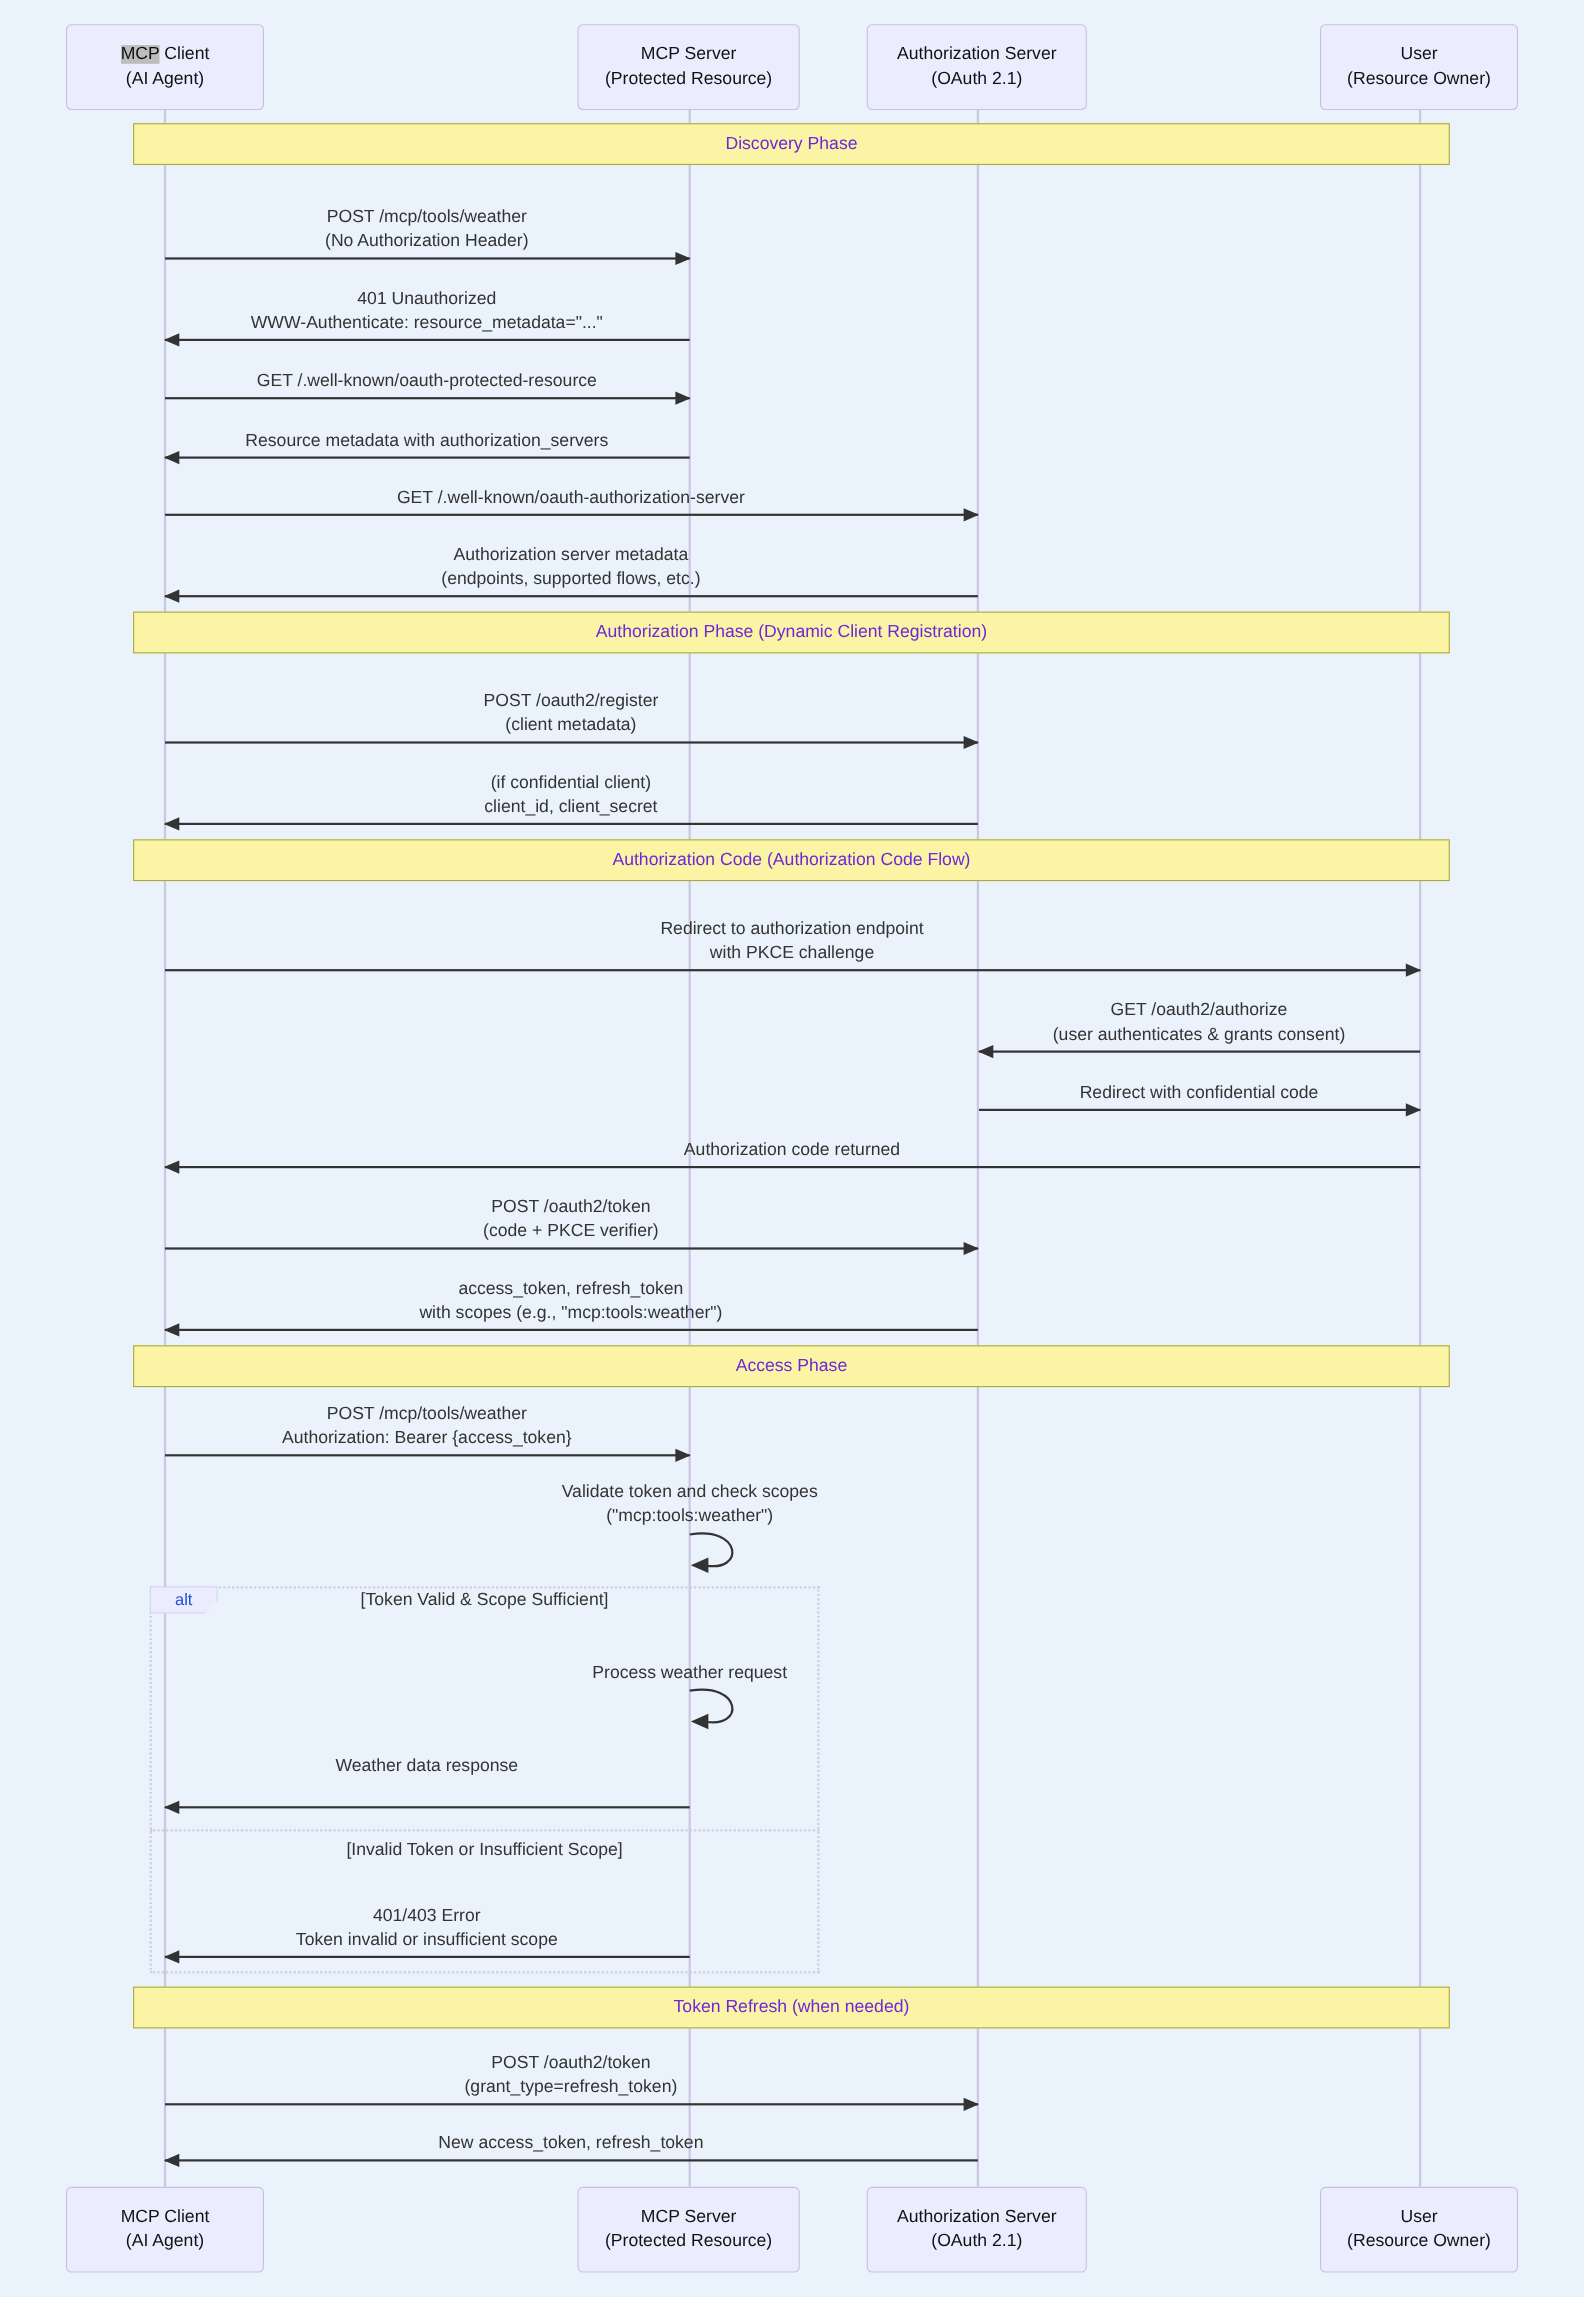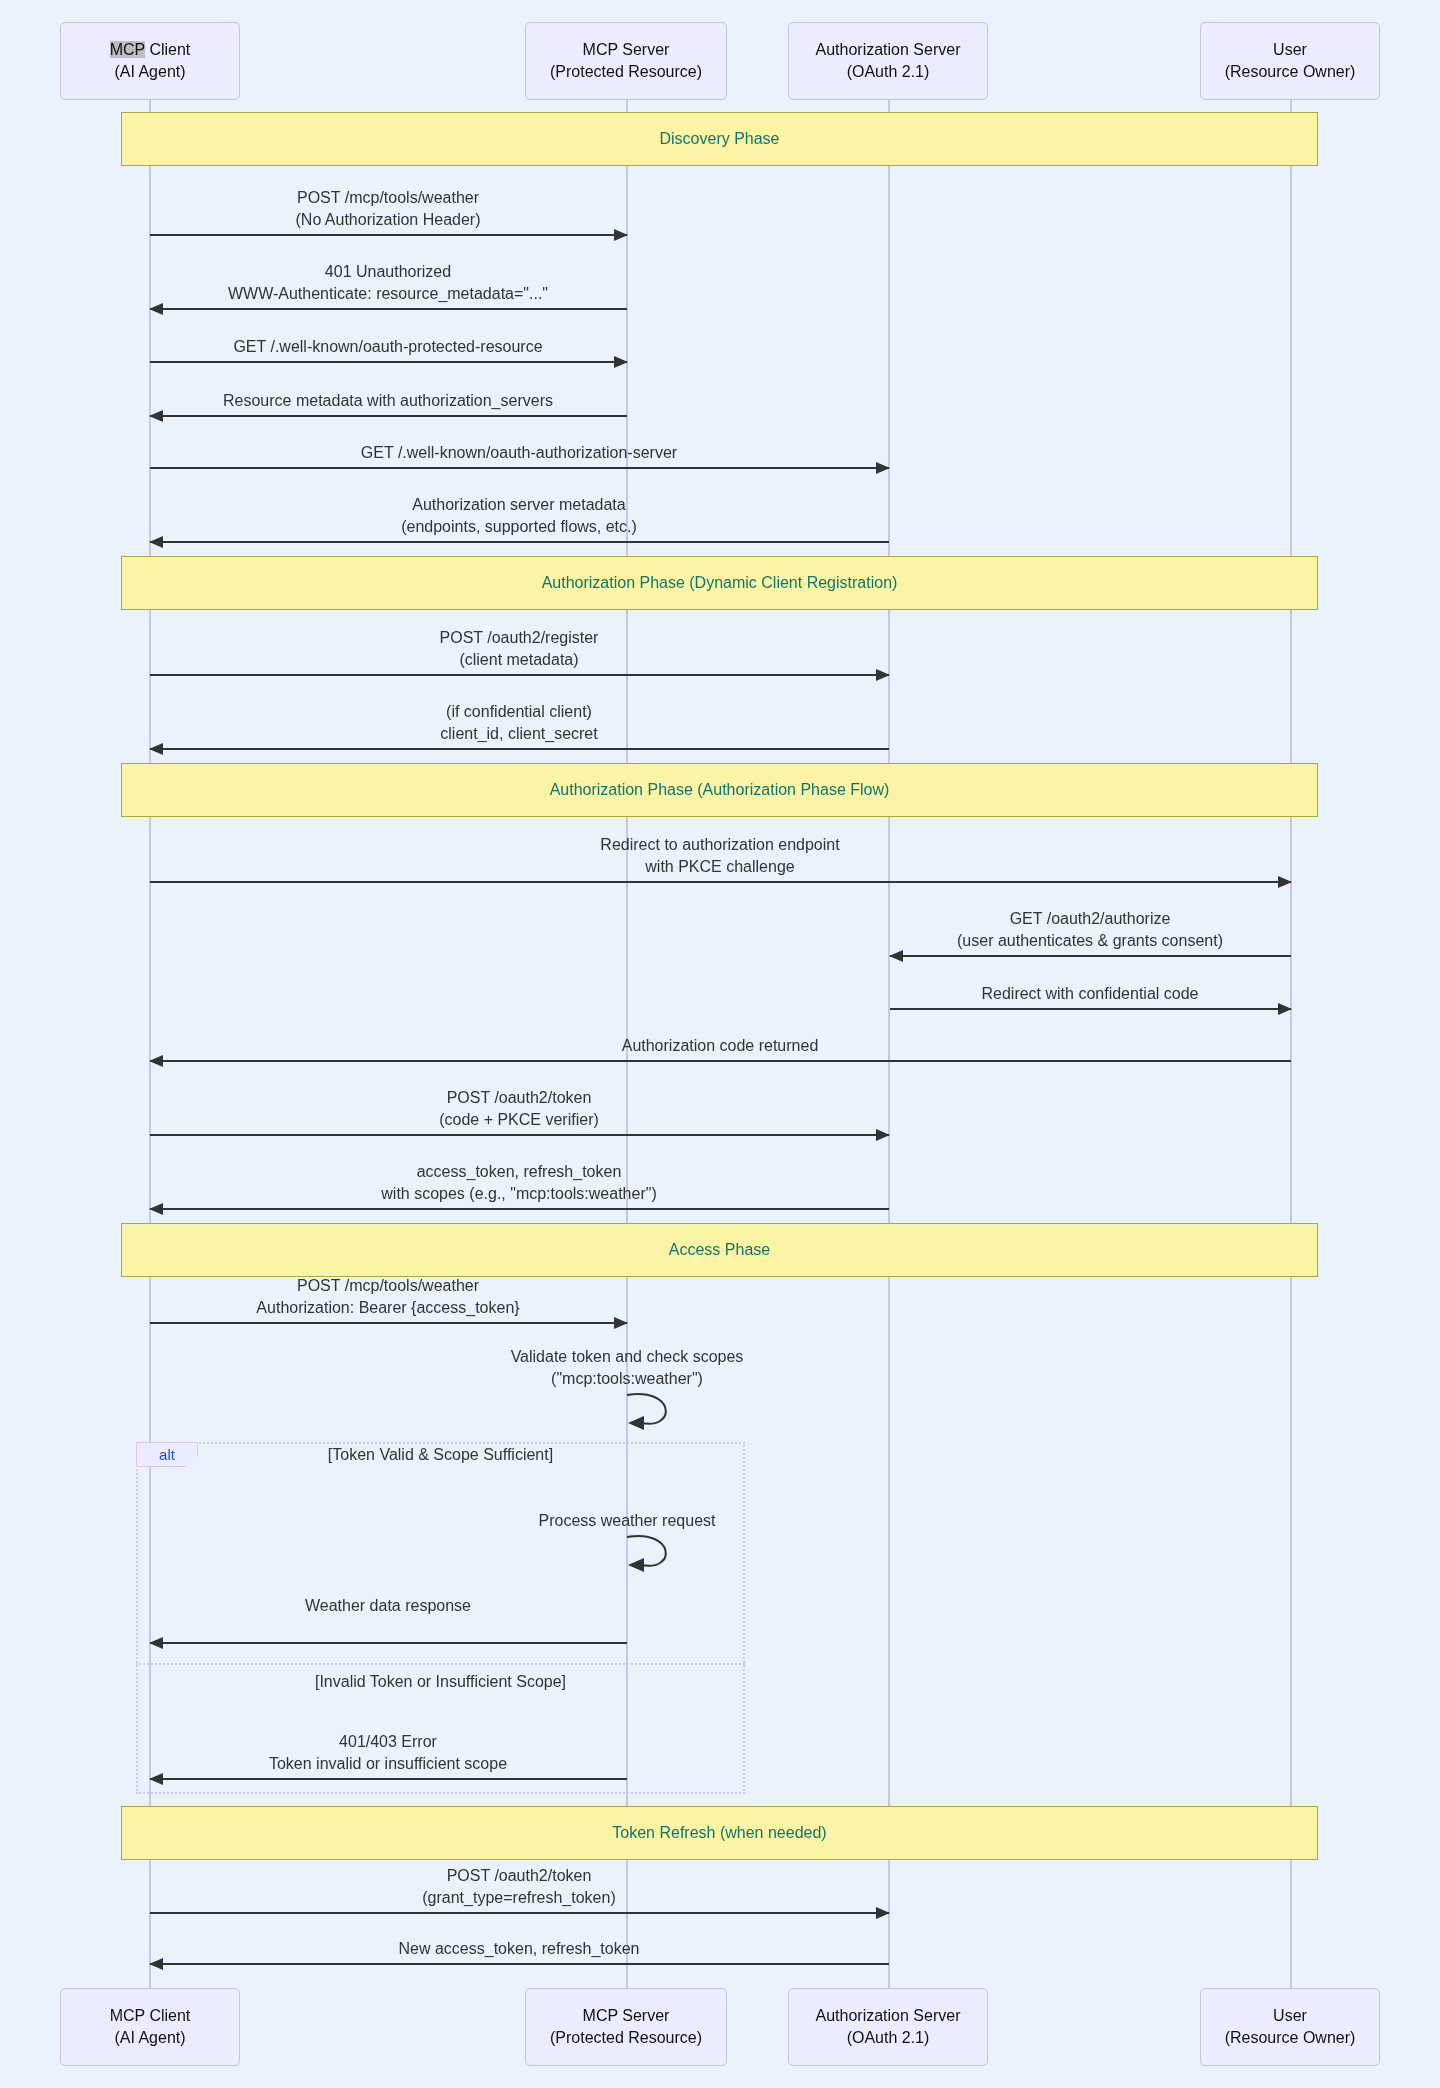--- a/index.html
+++ b/index.html
@@ -7,23 +7,23 @@
   #diagram{position:relative;width:1440px;height:2088px;background:#EAF2FB;overflow:hidden;}
 
   .lifeline{position:absolute;width:2px;background:#CCC6E3;top:100px;height:1888px;}
 
   .actor-box{position:absolute;width:180px;height:78px;background:#ECECFF;
     border:1px solid #C6C1E0;border-radius:5px;display:flex;flex-direction:column;
     justify-content:center;align-items:center;font-size:16px;line-height:22px;color:#111;
     text-align:center;box-sizing:border-box;}
   .hl{background:#BDBDBD;text-align:center;}
 
-  .band{position:absolute;left:121px;width:1197px;height:54px;background:#FBF4A5;
+  .band{position:absolute;left:121px;width:1197px;height:38px;background:#FBF4A5;
     border:1px solid #A9A93C;box-sizing:border-box;display:flex;align-items:center;
-    justify-content:center;font-size:16px;color:#0f766e;}
+    justify-content:center;font-size:16px;color:#6d28d9;}
 
   .msg-text{position:absolute;width:600px;text-align:center;font-size:16px;
     line-height:22px;color:#333;}
 
   .arrow{position:absolute;height:0;border-top:2px solid #333;}
   .arrow .head-r{position:absolute;right:-1px;top:-7px;width:0;height:0;
     border-left:14px solid #333;border-top:6px solid transparent;border-bottom:6px solid transparent;}
   .arrow .head-l{position:absolute;left:-1px;top:-7px;width:0;height:0;
     border-right:14px solid #333;border-top:6px solid transparent;border-bottom:6px solid transparent;}
 
@@ -62,21 +62,21 @@
     <div>Authorization Server</div>
     <div>(OAuth 2.1)</div>
   </div>
   <div class="actor-box" style="left:1200px;top:22px">
     <div>User</div>
     <div>(Resource Owner)</div>
   </div>
 
   <div class="band" style="top:112px">Discovery Phase</div>
   <div class="band" style="top:556px">Authorization Phase (Dynamic Client Registration)</div>
-  <div class="band" style="top:763px">Authorization Phase (Authorization Phase Flow)</div>
+  <div class="band" style="top:763px">Authorization Code (Authorization Code Flow)</div>
   <div class="band" style="top:1223px">Access Phase</div>
   <div class="band" style="top:1806px">Token Refresh (when needed)</div>
 
   <div class="msg-text" style="left:88px;top:187px">
     <div>POST /mcp/tools/weather</div>
     <div>(No Authorization Header)</div>
   </div>
   <div class="arrow" style="left:150px;top:234px;width:477px">
       <i class="head-r"></i>
     </div>

